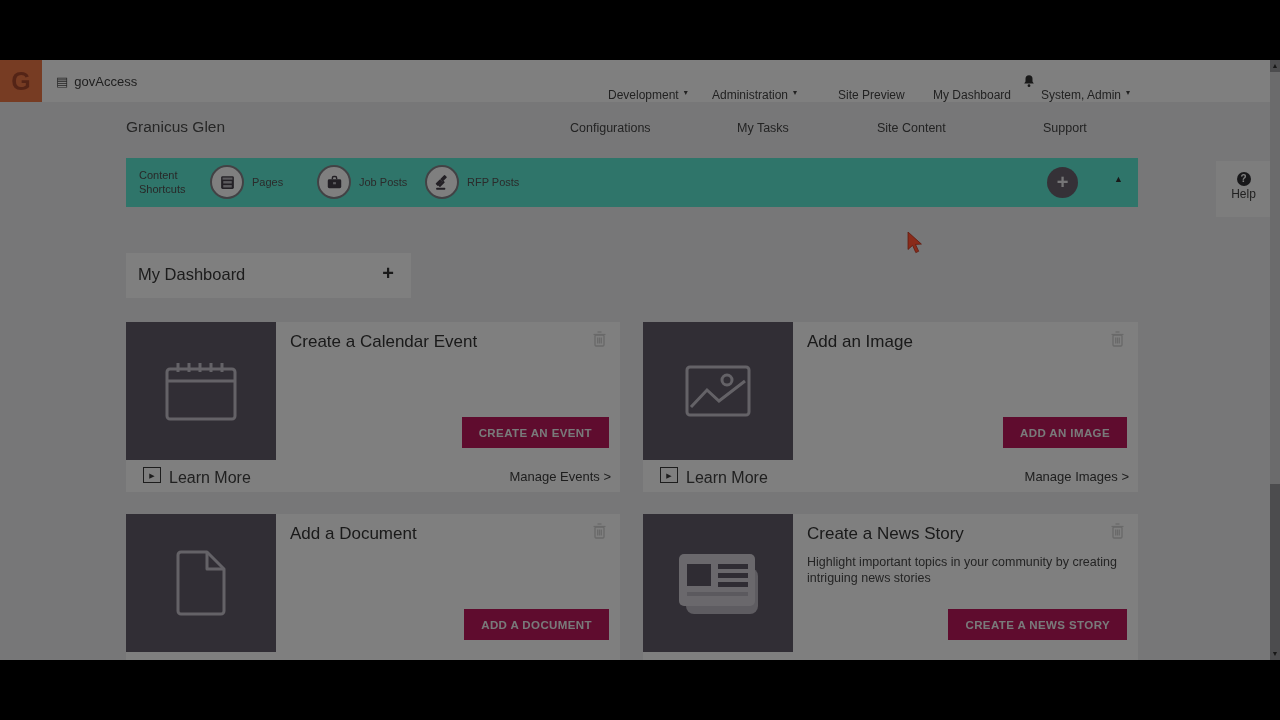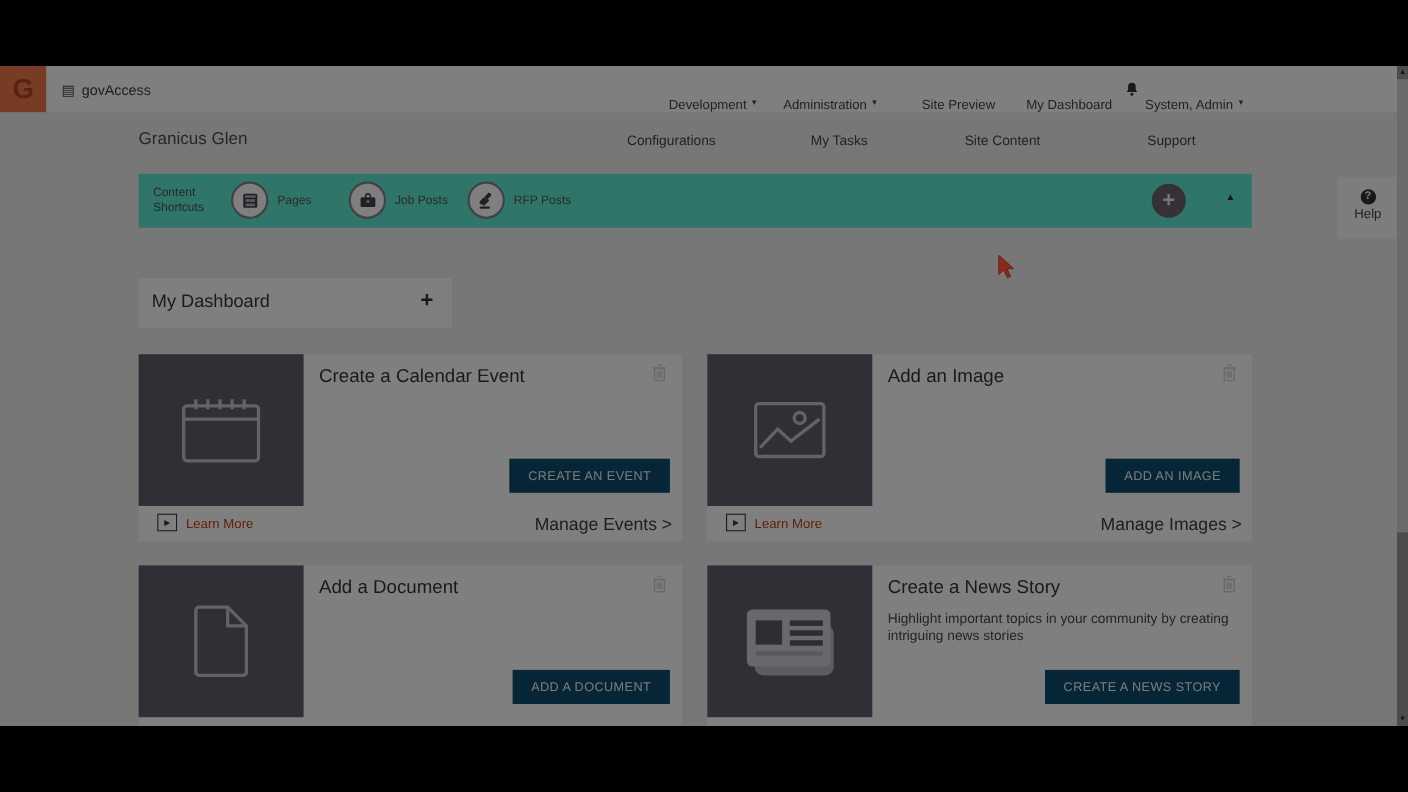--- a/index.html
+++ b/index.html
@@ -69,32 +69,32 @@
   .card { position:absolute; width:494px; height:170px; background:#ffffff; }
   .card-img {
     position:absolute; left:0; top:0; width:150px; height:138px; background:#625c6a;
     display:flex; align-items:center; justify-content:center;
   }
   .card-trash { position:absolute; right:14px; top:9px; cursor:pointer; }
   .card-title { position:absolute; left:164px; top:10px; font-size:17px; color:#353535; }
   .card-desc { position:absolute; left:164px; top:40px; width:348px; font-size:12.5px; line-height:16px; color:#484848; }
   .card-btn {
     position:absolute; right:11px; top:95px; height:31px; border:none;
-    background:#0c4a6e; color:#f2f5f5; font-size:11.5px; font-weight:normal; letter-spacing:0.4px;
+    background:#be185d; color:#f2f5f5; font-size:11.5px; font-weight:bold; letter-spacing:0.4px;
     padding:0 17px; display:flex; align-items:center; cursor:pointer;
     font-family:"Liberation Sans", sans-serif;
   }
   .card-foot { position:absolute; left:0; top:138px; width:100%; height:32px; }
   .play-box {
     position:absolute; left:17px; top:7px; width:18px; height:16px;
     border:1.5px solid #3a3a3a; display:flex; align-items:center; justify-content:center; cursor:pointer;
   }
   .play-box span { font-size:7px; color:#3a3a3a; line-height:1; }
-  .learn-link { position:absolute; left:43px; top:9px; font-size:12px; color:#c2410c; cursor:pointer; }
-  .manage-link { position:absolute; right:9px; top:9px; font-size:16px; color:#3c3c3c; cursor:pointer; }
+  .learn-link { position:absolute; left:43px; top:9px; font-size:16px; color:#404040; cursor:pointer; }
+  .manage-link { position:absolute; right:9px; top:9px; font-size:13px; color:#3c3c3c; cursor:pointer; }
   
   .dim { position:absolute; left:0; top:0; width:1280px; height:720px; background:rgba(0,0,0,0.5); z-index:90; pointer-events:none; }
   .cursor { position:absolute; left:907px; top:232px; z-index:95; pointer-events:none; }
 </style>
 </head>
 <body>
 
 <div class="app">
 
   <div class="sitenav">

